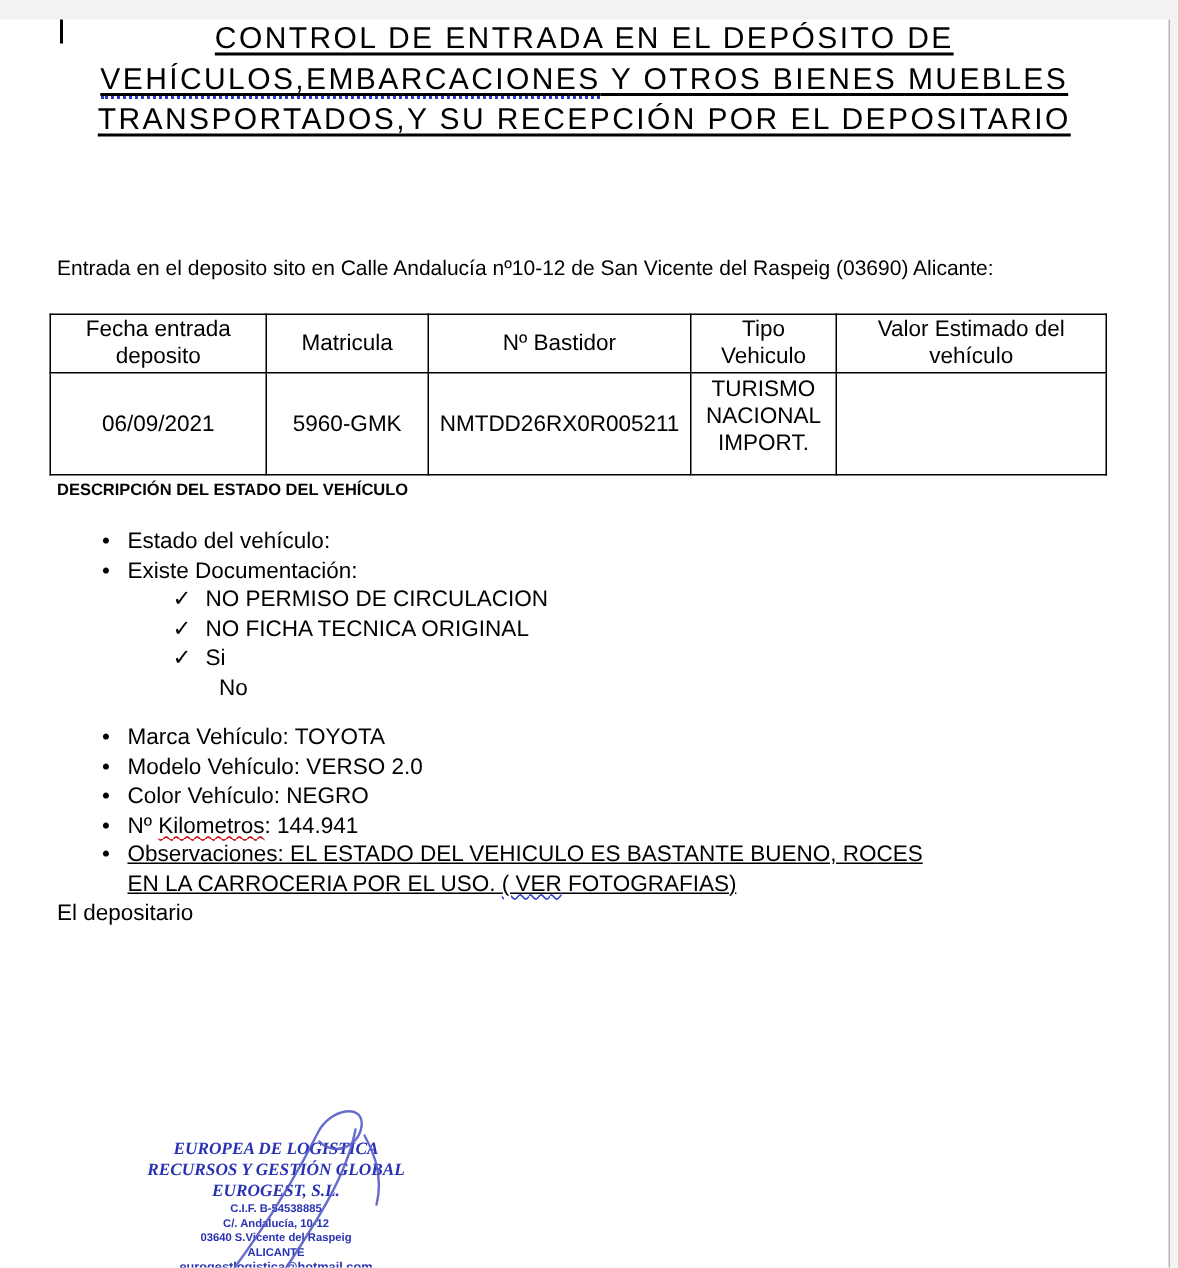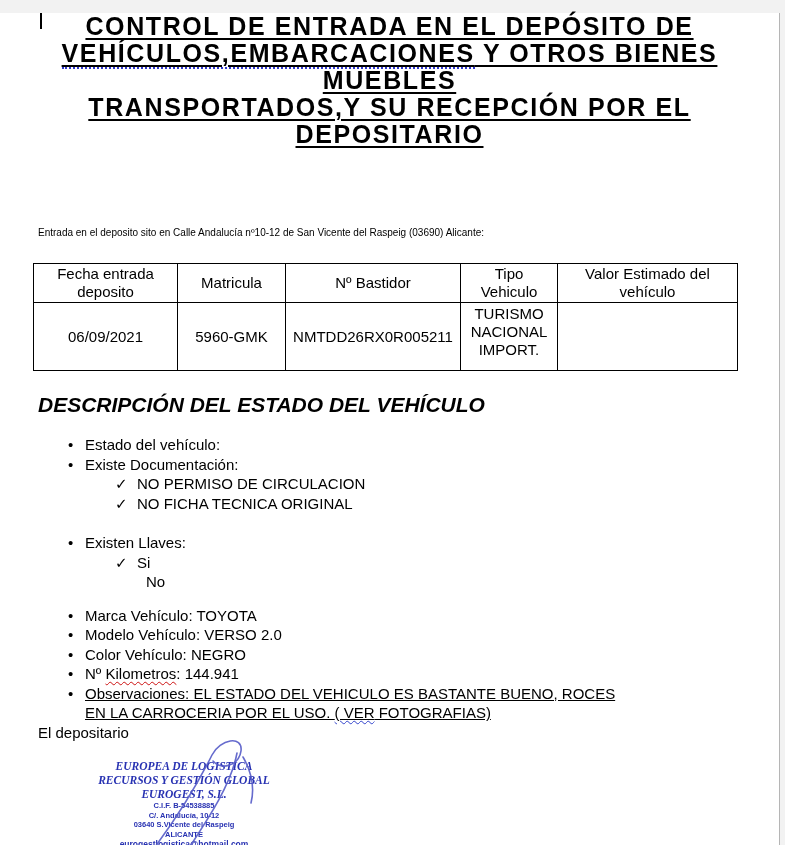--- a/index.html
+++ b/index.html
@@ -4,36 +4,36 @@
 <style>
   * { margin:0; padding:0; box-sizing:border-box; }
   html,body { width:785px; height:845px; background:#f2f2f2; overflow:hidden;
               font-family:"Liberation Sans","DejaVu Sans",sans-serif; color:#000; }
   .page { position:relative; width:780px; height:838px; background:#ffffff;
           border-right:1px solid #b5b5b5; border-bottom:1px solid #b5b5b5; }
   .content { padding:0 38px; }
 
   .text-cursor { position:absolute; left:40px; top:0; width:2px; height:16px; background:#000; }
 
-  .doc-title { margin-top:13px; text-align:center; font-weight:bold; font-size:25px;
+  .doc-title { margin-top:13px; text-align:center; font-weight:normal; font-size:20px;
                line-height:27px; letter-spacing:1.6px; }
   .doc-title .u { text-decoration:underline; text-underline-offset:3px; text-decoration-thickness:2px; }
   .squiggle-blue-dot { border-bottom:2px dotted #3038cc; }
 
-  .intro { margin-top:74px; font-size:10px; line-height:21px; text-align:justify; }
+  .intro { margin-top:74px; font-size:14px; line-height:21px; text-align:justify; }
 
   table.vt { margin-top:20px; margin-left:-5px; border-collapse:collapse; table-layout:fixed; }
   table.vt th, table.vt td { border:1.5px solid #000; white-space:pre-line; text-align:center;
                font-size:15px; line-height:18px; font-weight:normal; padding:1px 2px; }
   table.vt th { height:38px; vertical-align:middle; }
   table.vt td { height:68px; vertical-align:middle;margin-left:40px; }
   table.vt td.top { vertical-align:top; padding-top:2px; }
   .c1{width:144px}.c2{width:108px}.c3{width:175px}.c4{width:97px}.c5{width:180px}
 
-  .section-heading { margin-top:22px; font-size:21px; font-weight:bold;font-style:italic; }
+  .section-heading { margin-top:4px; font-size:11px; font-weight:bold; }
 
   ul.state { list-style:none; margin-top:18px; font-size:15px; line-height:19.5px; }
   ul.state li { position:relative; }
   li.bullet { padding-left:47px; }
   li.bullet::before { content:"•"; position:absolute; left:30px; top:0; }
   li.check { padding-left:99px; }
   li.check .chk { position:absolute; left:77px; top:0; }
   li.nocheck { padding-left:108px; }
   li.gap-lg { margin-top:20px; }
   li.gap-md { margin-top:14px; }
@@ -92,21 +92,20 @@
     </tbody>
       </table>
 
     <div class="section-heading">DESCRIPCIÓN DEL ESTADO DEL VEHÍCULO</div>
 
     <ul class="state">
       <li class="bullet">Estado del vehículo:</li>
       <li class="bullet">Existe Documentación:</li>
       <li class="check"><span class="chk">✓</span><span>NO PERMISO DE CIRCULACION</span></li>
       <li class="check"><span class="chk">✓</span><span>NO FICHA TECNICA ORIGINAL</span></li>
-      <li class="bullet gap-lg">Existen Llaves:</li>
       <li class="check"><span class="chk">✓</span><span>Si</span></li>
       <li class="nocheck">No</li>
       <li class="bullet gap-md">Marca Vehículo: TOYOTA</li>
       <li class="bullet">Modelo Vehículo: VERSO 2.0</li>
       <li class="bullet">Color Vehículo: NEGRO</li>
       <li class="bullet"><span>Nº </span><span class="squiggle-red">Kilometros</span><span>: 144.941</span></li>
       <li class="bullet obs"><span>Observaciones: EL ESTADO DEL VEHICULO ES BASTANTE BUENO, ROCES EN LA CARROCERIA POR EL USO. </span><span class="squiggle-blue">( VER</span><span> FOTOGRAFIAS)</span></li>
     </ul>
 
     <p class="depositary">El depositario</p>

